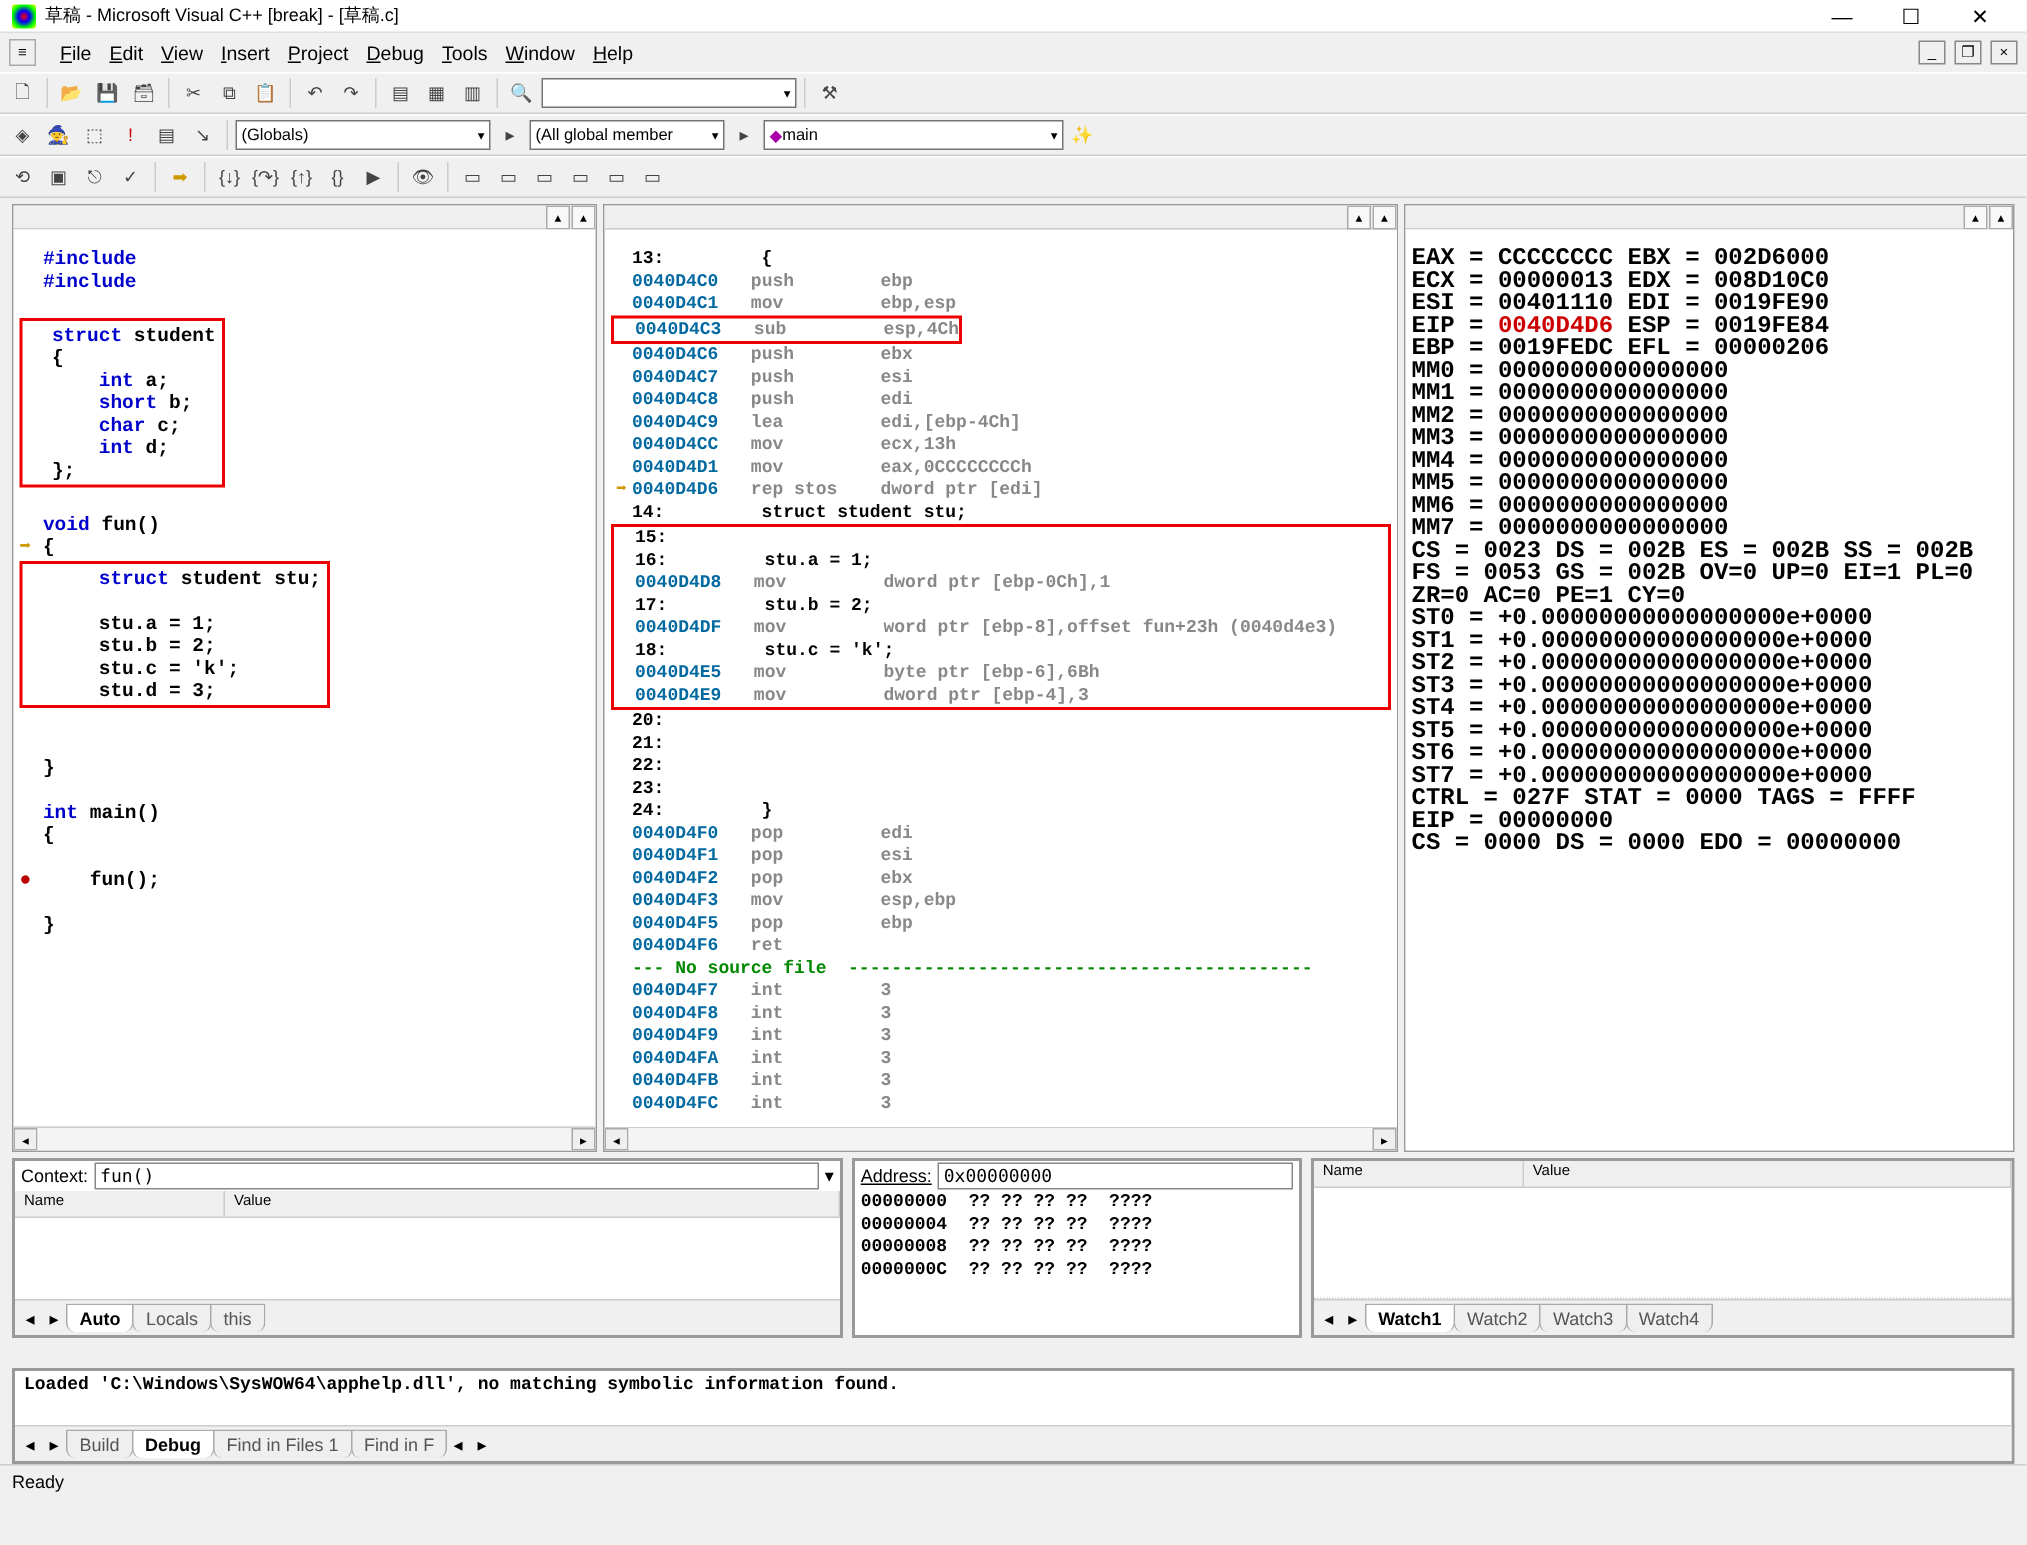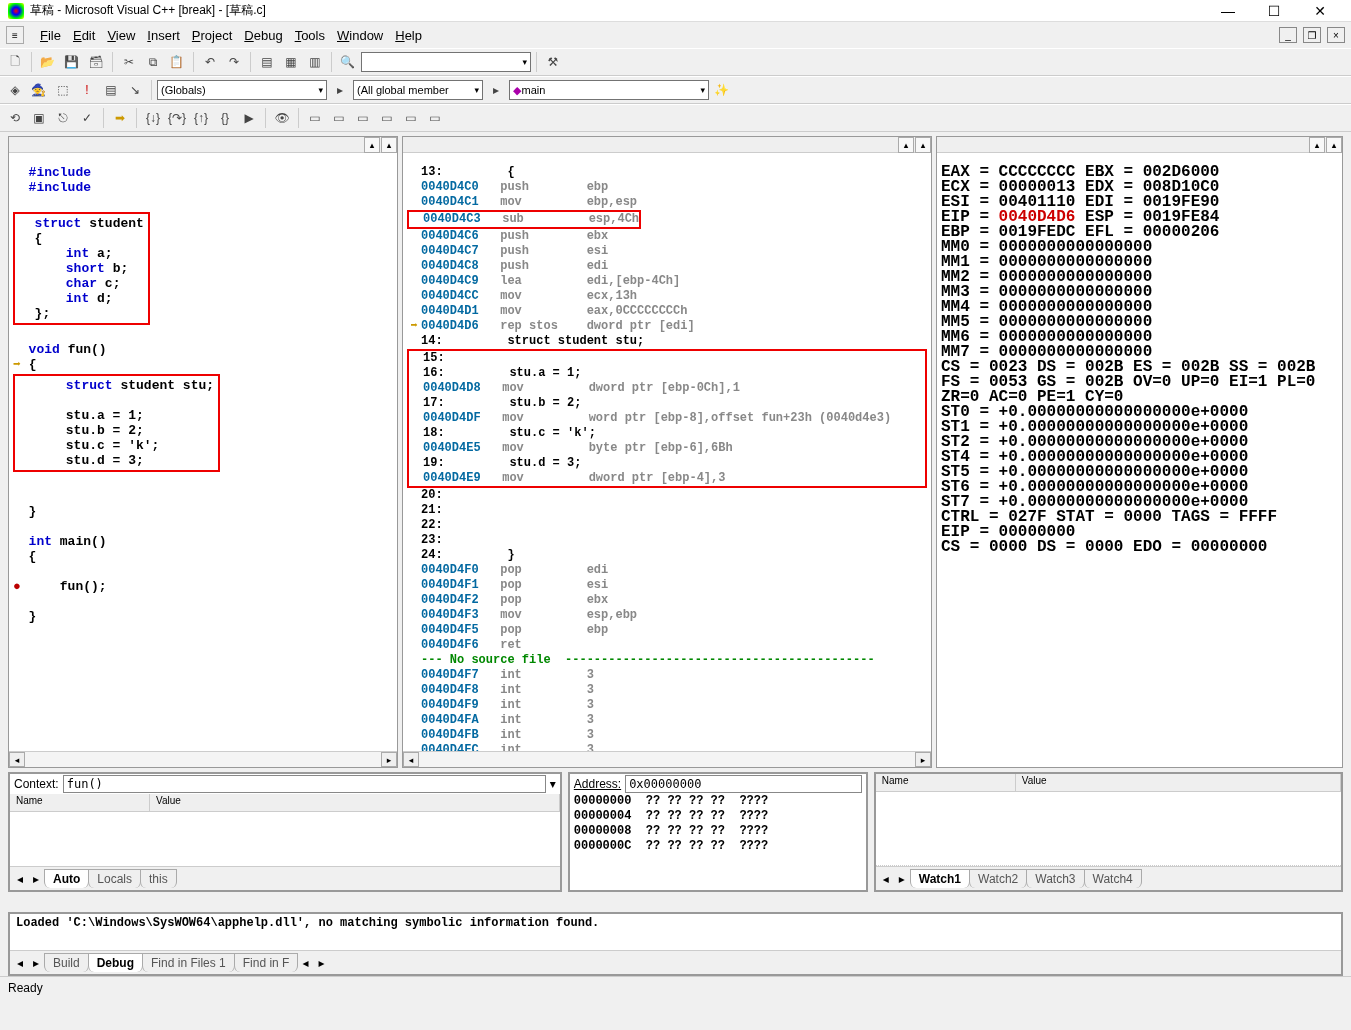--- a/index.html
+++ b/index.html
@@ -187,21 +187,20 @@
         <div class="asm-row"><span class="asm-gutter"><span class="gut-arrow">➡</span></span><span class="asm-addr">0040D4D6   </span><span class="asm-op">rep stos    </span><span class="asm-arg">dword ptr [edi]</span></div>
         <div class="asm-row"><span class="asm-gutter"></span><span class="asm-src">14:         struct student stu;</span></div>
         <div class="asm-box-red">
           <div class="asm-row"><span class="asm-gutter"></span><span class="asm-src">15:         </span></div>
           <div class="asm-row"><span class="asm-gutter"></span><span class="asm-src">16:         stu.a = 1;</span></div>
           <div class="asm-row"><span class="asm-gutter">  </span><span class="asm-addr">0040D4D8   </span><span class="asm-op">mov         </span><span class="asm-arg">dword ptr [ebp-0Ch],1</span></div>
           <div class="asm-row"><span class="asm-gutter"></span><span class="asm-src">17:         stu.b = 2;</span></div>
           <div class="asm-row"><span class="asm-gutter">  </span><span class="asm-addr">0040D4DF   </span><span class="asm-op">mov         </span><span class="asm-arg">word ptr [ebp-8],offset fun+23h (0040d4e3)</span></div>
           <div class="asm-row"><span class="asm-gutter"></span><span class="asm-src">18:         stu.c = 'k';</span></div>
           <div class="asm-row"><span class="asm-gutter">  </span><span class="asm-addr">0040D4E5   </span><span class="asm-op">mov         </span><span class="asm-arg">byte ptr [ebp-6],6Bh</span></div>
-          <div class="asm-row"><span class="asm-gutter"></span><span class="asm-src">19:         stu.d = 3;</span></div>
           <div class="asm-row"><span class="asm-gutter">  </span><span class="asm-addr">0040D4E9   </span><span class="asm-op">mov         </span><span class="asm-arg">dword ptr [ebp-4],3</span></div>
         </div>
         <div class="asm-row"><span class="asm-gutter"></span><span class="asm-src">20:         </span></div>
         <div class="asm-row"><span class="asm-gutter"></span><span class="asm-src">21:         </span></div>
         <div class="asm-row"><span class="asm-gutter"></span><span class="asm-src">22:         </span></div>
         <div class="asm-row"><span class="asm-gutter"></span><span class="asm-src">23:         </span></div>
         <div class="asm-row"><span class="asm-gutter"></span><span class="asm-src">24:         }</span></div>
         <div class="asm-row"><span class="asm-gutter">  </span><span class="asm-addr">0040D4F0   </span><span class="asm-op">pop         </span><span class="asm-arg">edi</span></div>
         <div class="asm-row"><span class="asm-gutter">  </span><span class="asm-addr">0040D4F1   </span><span class="asm-op">pop         </span><span class="asm-arg">esi</span></div>
         <div class="asm-row"><span class="asm-gutter">  </span><span class="asm-addr">0040D4F2   </span><span class="asm-op">pop         </span><span class="asm-arg">ebx</span></div>
@@ -241,20 +240,21 @@
         <div class="reg-line">MM4 = 0000000000000000</div>
         <div class="reg-line">MM5 = 0000000000000000</div>
         <div class="reg-line">MM6 = 0000000000000000</div>
         <div class="reg-line">MM7 = 0000000000000000</div>
         <div class="reg-line">CS = 0023 DS = 002B ES = 002B SS = 002B</div>
         <div class="reg-line">FS = 0053 GS = 002B OV=0 UP=0 EI=1 PL=0</div>
         <div class="reg-line">ZR=0 AC=0 PE=1 CY=0</div>
         <div class="reg-line">ST0 = +0.00000000000000000e+0000</div>
         <div class="reg-line">ST1 = +0.00000000000000000e+0000</div>
         <div class="reg-line">ST2 = +0.00000000000000000e+0000</div>
+        <div class="reg-line">ST3 = +0.00000000000000000e+0000</div>
         <div class="reg-line">ST4 = +0.00000000000000000e+0000</div>
         <div class="reg-line">ST5 = +0.00000000000000000e+0000</div>
         <div class="reg-line">ST6 = +0.00000000000000000e+0000</div>
         <div class="reg-line">ST7 = +0.00000000000000000e+0000</div>
         <div class="reg-line">CTRL = 027F STAT = 0000 TAGS = FFFF</div>
         <div class="reg-line">EIP = 00000000</div>
         <div class="reg-line">CS = 0000 DS = 0000 EDO = 00000000</div>
       </div>
   </div>
 </div>

